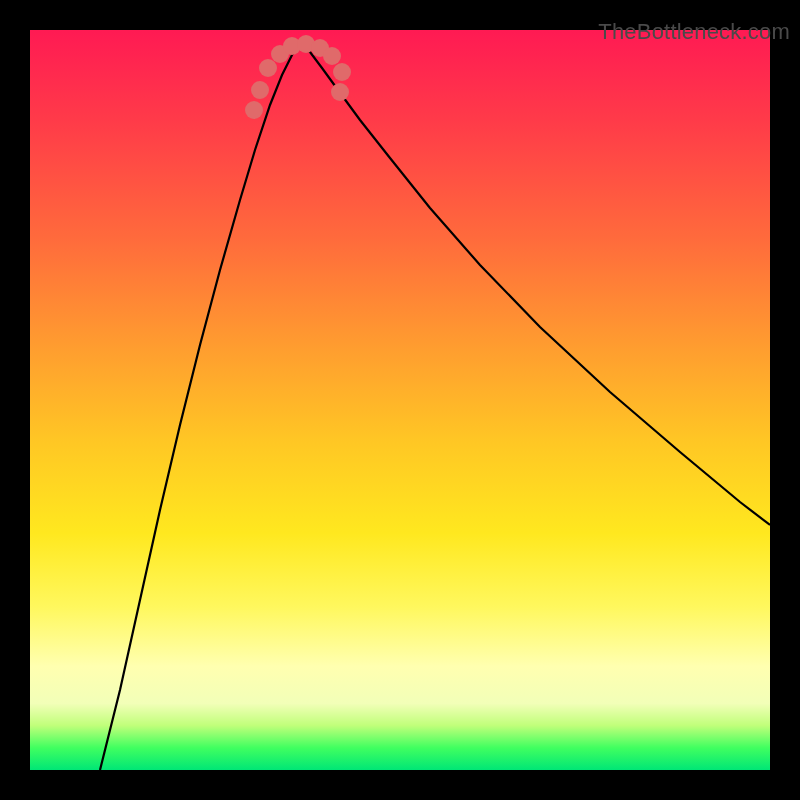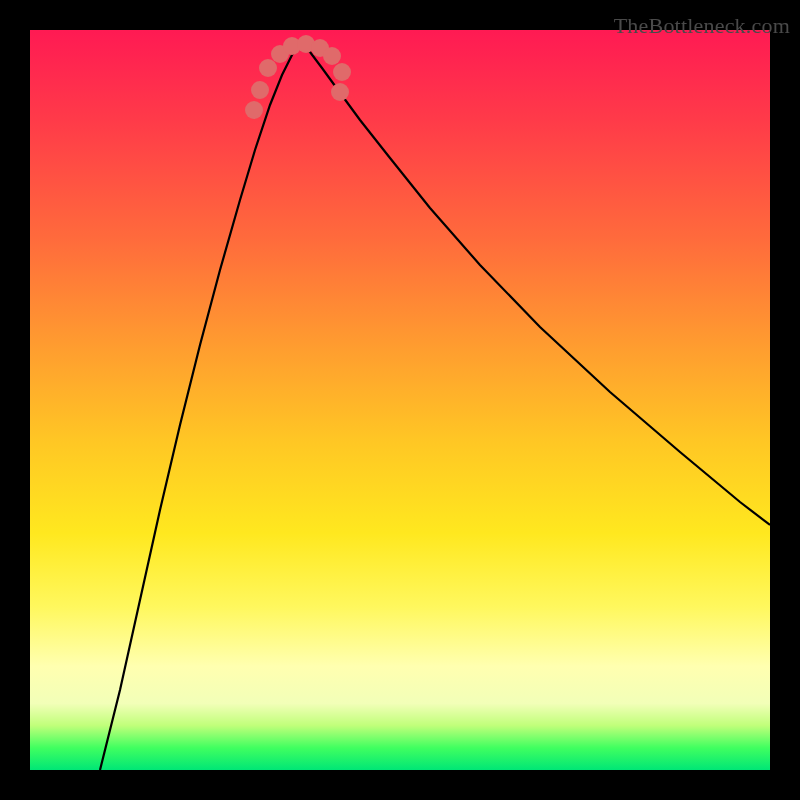--- a/index.html
+++ b/index.html
@@ -51,28 +51,27 @@
   }
   .curve-svg {
     position: absolute;
     left: 0;
     top: 0;
     width: 740px;
     height: 740px;
   }
   .watermark {
     position: absolute;
-    top: 13px;
+    top: 19px;
     right: 10px;
     color: #4a4a4a;
     font-size: 22px;
     font-weight: 500;
     letter-spacing: 0.2px;
     user-select: none;
-    font-family: Liberation Serif, serif;
   }
 </style>
 </head>
 <body>
 
 <div class="frame">
   <div class="plot-area">
     <div class="gradient"></div>
     <svg class="curve-svg" viewBox="0 0 740 740">
       <g>

